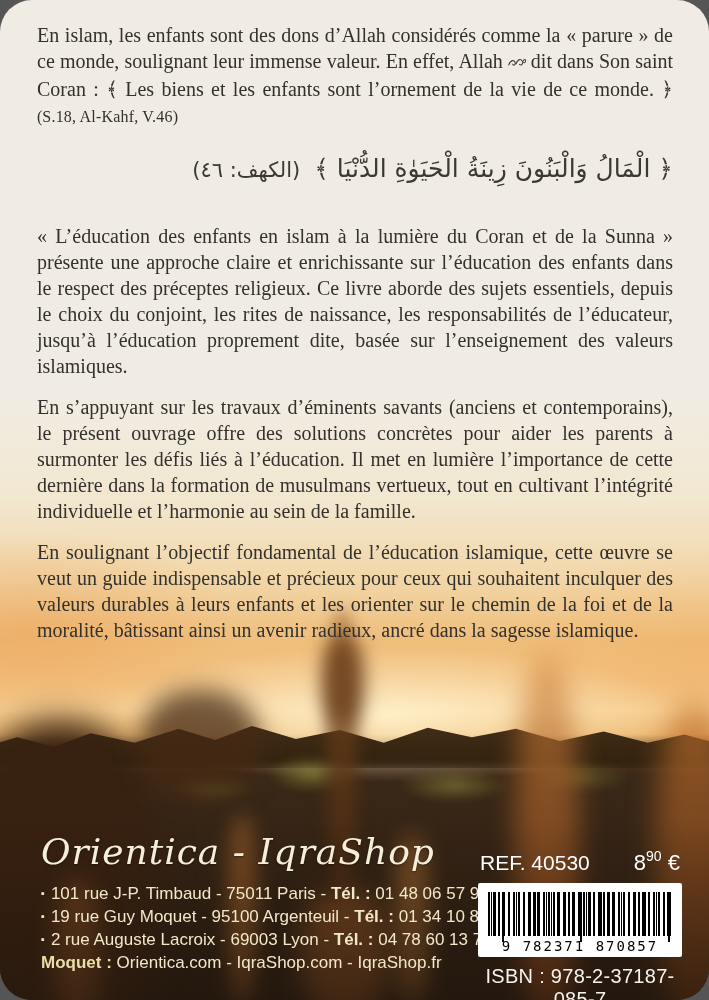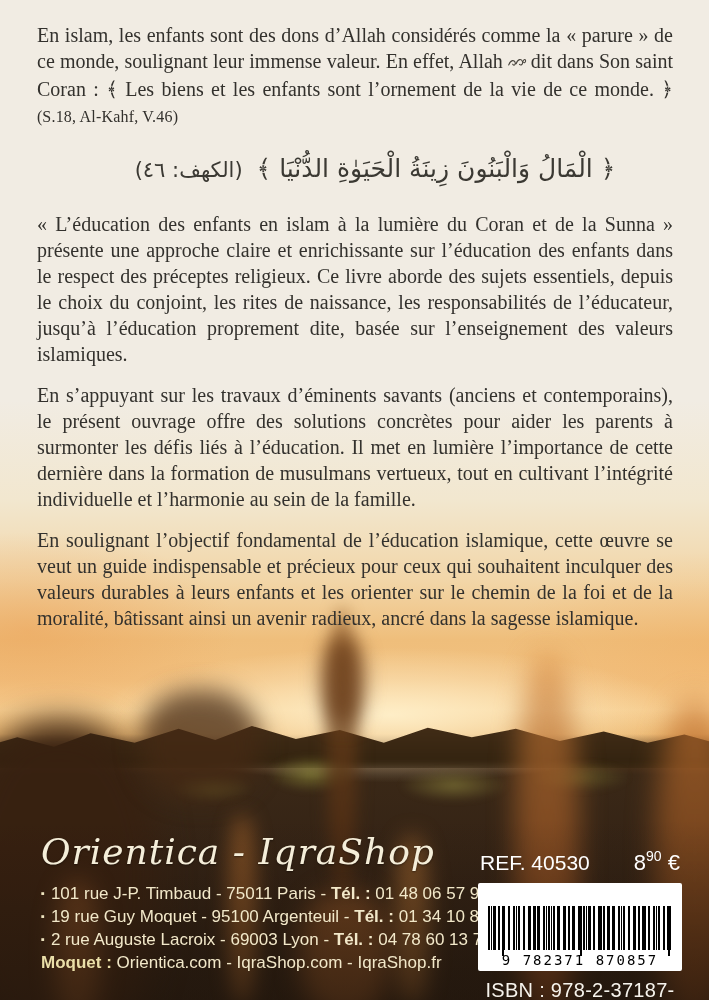--- a/index.html
+++ b/index.html
@@ -18,20 +18,21 @@
         #f2e7cf 50%,
         #f2d6a8 58%,
         #efbe7b 64%,
         #f2c180 68%,
         #f7cf92 71%,
         #edba74 73.4%,
         #57391f 75.4%,
         #3a2817 77.5%,
         #342315 86%,
         #281b10 100%);
+    border-radius: 32px;
   }
   
   .photo-layer{position:absolute;inset:0;pointer-events:none;}
   .treeline{
     position:absolute;left:-12px;right:-12px;top:712px;height:56px;
     background:linear-gradient(180deg,#473019,#31220f);
     clip-path:polygon(0% 60%,4% 45%,9% 62%,14% 38%,20% 55%,26% 30%,31% 50%,36% 25%,42% 48%,48% 32%,54% 55%,60% 28%,66% 45%,72% 30%,78% 52%,84% 35%,90% 55%,95% 40%,100% 58%,100% 100%,0% 100%);
     filter:blur(4px);
   }
   .fieldband{
@@ -58,24 +59,24 @@
 
   
   .content{
     position:absolute;top:22px;left:37px;width:636px;
     color:#33312d;font-size:20px;line-height:26px;text-align:justify;
   }
   .content p{margin:0 0 15px 0;}
   .citation{font-size:16px;letter-spacing:0.2px;}
   .honorific-icon{display:inline-block;vertical-align:-2px;margin:0 4px;}
   .arabic-verse{
-    direction:rtl;text-align:center;
+    direction:rtl;text-align:right;
     font-family:"DejaVu Sans", sans-serif;
     font-size:25px;line-height:34px;color:#3b3933;
-    margin:22px 0 24px 40px;
+    margin:22px 0 36px 40px;
   }
   .arabic-verse .ref{font-size:21px;margin-right:6px;}
 
   
   .footer{position:absolute;left:0;right:0;bottom:0;height:178px;z-index:5;font-family:"Liberation Sans", sans-serif;}
   .publisher{position:absolute;left:41px;top:10px;width:400px;color:#f2e8c9;}
   .logo{
     font-family:"DejaVu Serif", serif;font-style:italic;
     font-size:36px;line-height:40px;color:#f5eed9;
     letter-spacing:1px;text-shadow:0 1px 2px rgba(0,0,0,0.4);
@@ -84,21 +85,21 @@
   .addr-list{margin:10px 0 0 0;padding:0;list-style:none;font-size:17px;line-height:23px;white-space:nowrap;}
   .addr-list .bullet{font-size:11px;vertical-align:2px;margin-right:6px;color:#efe5c0;}
   .addr-list b{font-weight:bold;}
   .sites-line{font-size:17px;line-height:23px;white-space:nowrap;}
   .sites-line .sites-label{font-weight:bold;color:#eadfa9;}
 
   .retail{position:absolute;right:27px;top:26px;width:204px;color:#ffffff;}
   .ref-row{display:flex;justify-content:space-between;align-items:baseline;font-size:21px;margin-bottom:7px;padding:0 2px;}
   .price{font-size:22px;}
   .price sup{font-size:14px;vertical-align:9px;}
-  .barcode{background:#ffffff;border-radius:2px;padding:23px 8px 3px 8px;}
+  .barcode{background:#ffffff;border-radius:2px;padding:9px 8px 3px 8px;}
   .bars{
     position:relative;height:44px;margin:0 2px;
     background-image:
       repeating-linear-gradient(90deg,#000 0 2px,transparent 2px 5px),
       repeating-linear-gradient(90deg,#000 0 1px,transparent 1px 7px),
       repeating-linear-gradient(90deg,transparent 0 3px,#000 3px 4px,transparent 4px 11px);
   }
   .bars .guard{position:absolute;top:0;width:2px;height:50px;background:#000;}
   .g-left{left:14px;} .g-mid{left:50%;} .g-right{right:2px;}
   .barcode-digits{

